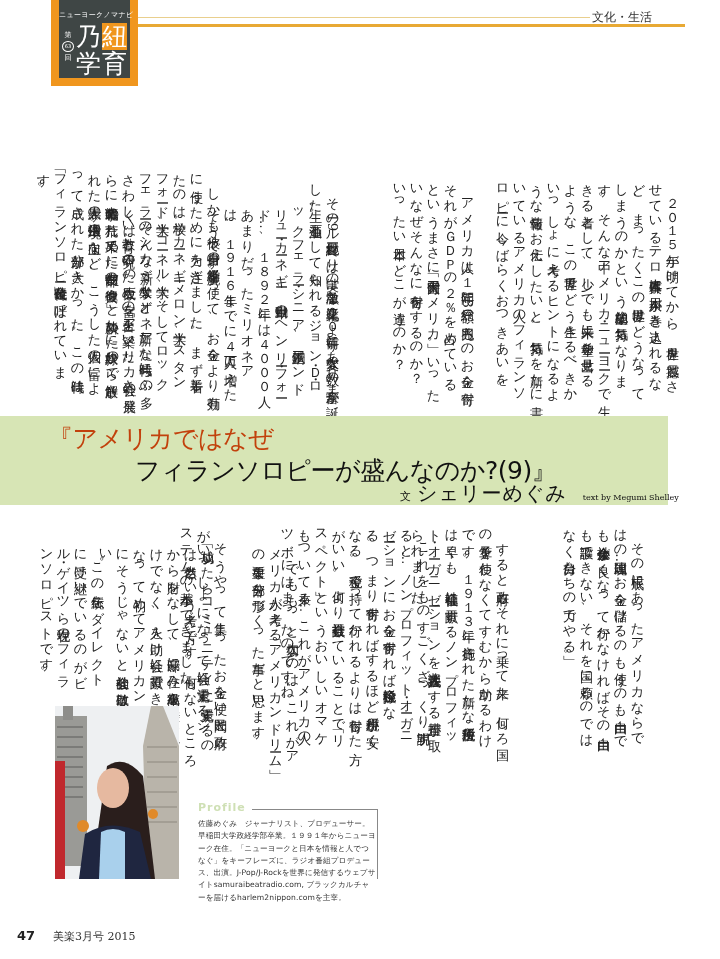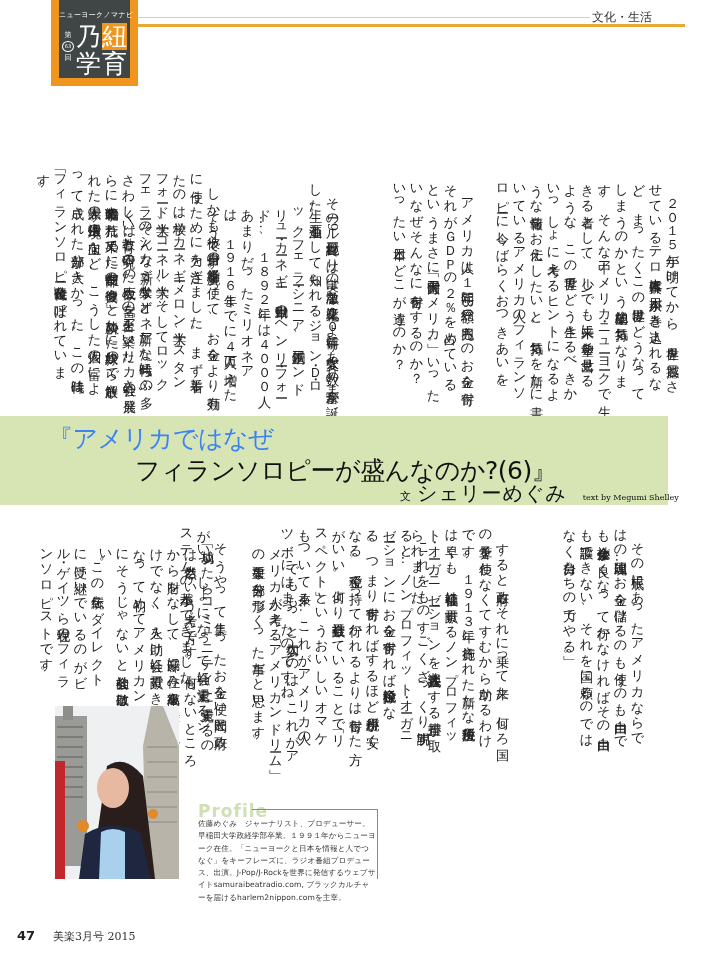--- a/index.html
+++ b/index.html
@@ -16,31 +16,31 @@
   .logo-k.hl{background:#f0961e;}
   .head-line-thin{position:absolute;left:138px;top:17px;width:452px;height:1px;background:#e9cf8d;}
   .head-line-thick{position:absolute;left:138px;top:24px;width:547px;height:3px;background:#e8a934;}
   .section{position:absolute;left:592px;top:9px;font-family:"DejaVu Sans",sans-serif;font-size:12px;color:#333;text-align:center;}
   
   .vcol{position:absolute;writing-mode:vertical-rl;font-size:13.2px;line-height:17px;letter-spacing:0.6px;
         color:#222;white-space:pre-wrap;}
   .vp{display:block;}
   
   .banner{position:absolute;left:0;top:416px;width:668px;height:89px;background:#d7e5b5;}
-  .title1{position:absolute;left:48px;top:422px;font-family:"DejaVu Sans",sans-serif;font-size:25px;color:#3b82f6;letter-spacing:-0.5px;}
+  .title1{position:absolute;left:48px;top:422px;font-family:"DejaVu Sans",sans-serif;font-size:25px;color:#c2410c;letter-spacing:-0.5px;}
   .title2{position:absolute;left:135px;top:454px;font-family:"DejaVu Sans",sans-serif;font-size:25px;color:#111;letter-spacing:-0.5px;}
   .byline{position:absolute;left:400px;top:480px;color:#111;white-space:nowrap;}
   .by-bun{font-size:11px;margin-right:6px;}
   .by-name{font-size:20px;letter-spacing:1px;}
   .by-en{font-size:8px;margin-left:16px;}
   
   .photo{position:absolute;left:55px;top:706px;width:124px;height:173px;overflow:hidden;background:#e9ecef;}
   
   .profile-label{position:absolute;left:198px;top:801px;font-family:"DejaVu Sans",sans-serif;font-weight:bold;
-                 font-size:17px;color:#cfe0b5;letter-spacing:1px;}
+                 font-size:11px;color:#cfe0b5;letter-spacing:1px;}
   .profile-line{position:absolute;left:252px;top:809px;width:126px;height:1px;background:#888;}
   .profile-vline{position:absolute;left:377px;top:809px;width:1px;height:70px;background:#888;}
   .profile-text{position:absolute;left:198px;top:818px;width:178px;font-family:"DejaVu Sans",sans-serif;
                 font-size:7.6px;line-height:12.3px;color:#333;letter-spacing:0.1px;}
   
   .page-num{position:absolute;left:17px;top:928px;font-family:"DejaVu Sans",sans-serif;font-weight:bold;font-size:13px;color:#222;}
   .issue{position:absolute;left:53px;top:929px;font-size:11px;color:#333;}
 </style>
 </head>
 <body>
@@ -69,21 +69,21 @@
   <span class="vp" style="margin-right:16px;">　そのルーツは実は１００年前にありました。</span>
 </div>
 <div class="vcol" style="left:225px;top:200px;width:150px;height:197px;">
   <span class="vp">　19世紀終わりの急激な工業化により大変な数の富豪が誕生。石油王として知られるジョン・Ｄ・ロックフェラー・シニア、鉄鋼王アンドリュー・カーネギー、自動車のヘンリー・フォード…、１８９２年には４０００人あまりだったミリオネアは、１９１６年までに４万人に増えたそうです。</span>
   <span class="vp" style="margin-right:16px;">　そんな新ミリオネアたちの多くは、この巨大な富を「アメリカ社会の発展のために使おう」と決めたのです。</span>
 </div>
 <div class="vcol" style="left:42px;top:165px;width:180px;height:232px;">　しかも彼ら自身の経営手腕を使って、お金をより有効に使うために力を注ぎました。まず着手したのは学校。カーネギーメロン大学、スタンフォード大学、コーネル大学、そしてロックフェラーのシカゴ大学など、新たな時代にふさわしい教育と研究のための土台を築いた。さらに南北戦争で荒れ果てた南部の復興や、新たに奴隷から解放された黒人の生活環境の向上など、こうした個人の富によって成された部分が大きかった。この時代は「フィランソロピー黄金時代」と呼ばれています。</div>
 
 <div class="banner"></div>
 <div class="title1">『アメリカではなぜ</div>
-<div class="title2">フィランソロピーが盛んなのか?(6)』</div>
+<div class="title2">フィランソロピーが盛んなのか?(9)』</div>
 <div class="byline">
   <span class="by-bun">文</span><span class="by-name">シェリーめぐみ</span><span class="by-en">text  by Megumi Shelley</span>
 </div>
 
 <div class="vcol" style="left:488px;top:520px;width:192px;height:222px;">
   <span class="vp">　その根底にあったアメリカならではの建国魂…「お金を儲けるのも使うのも自由、でも社会全体が良くなって行かなければその自由も謳歌できない、それを国に頼るのではなく自分たちの力でやる」。</span>
   <span class="vp" style="margin-right:16px;">　すると政府もそれに乗って来た。何しろ国の予算を使わなくてすむから助かるわけです。１９１３年に施行された新たな所得税法では早くも、社会福祉に貢献するノンプロフィット・オーガニゼーションを非課税法人とする措置が取られました。</span>
 </div>
 <div class="vcol" style="left:244px;top:520px;width:222px;height:222px;">
   <span class="vp">　これをものすごくざっくり説明すると…ノンプロフィット・オーガニゼーションにお金を寄付すれば税金控除になる。つまり寄付すればするほど所得税が安くなる。税金で持って行かれるよりは寄付した方がいい。何より社会貢献していることで「リスペクト」というおいしいオマケもついて来る…これがアメリカ人のツボにはまったのですね。</span>

